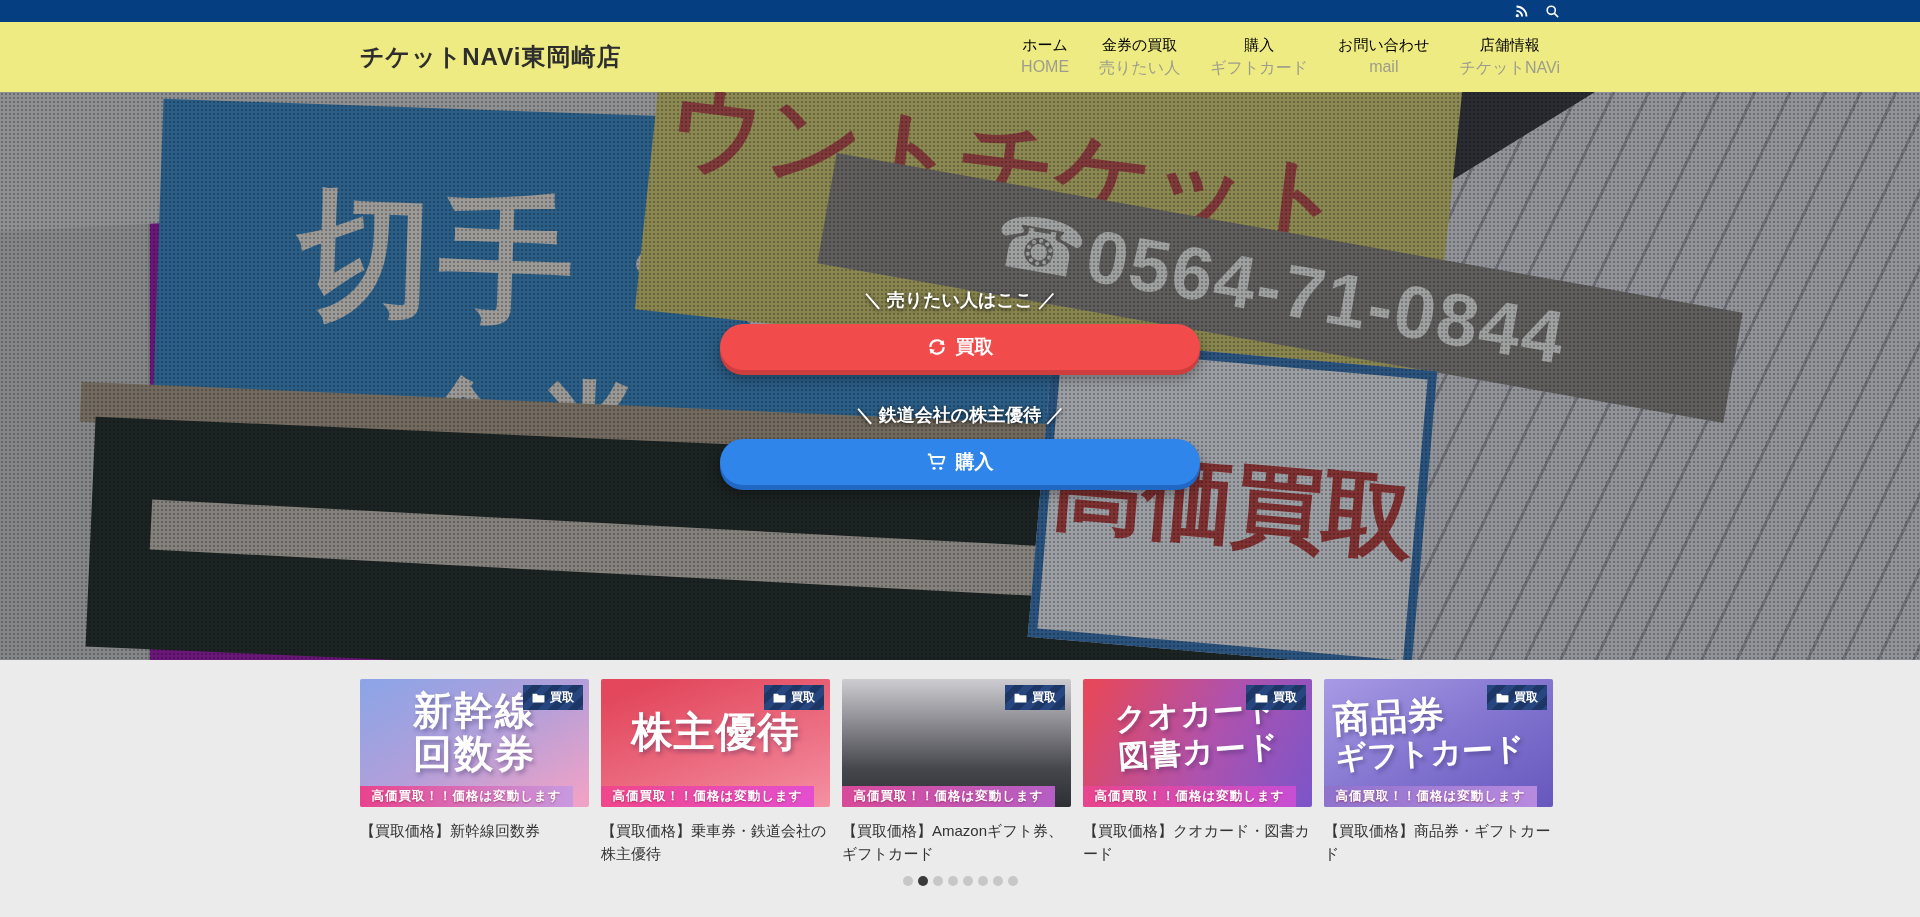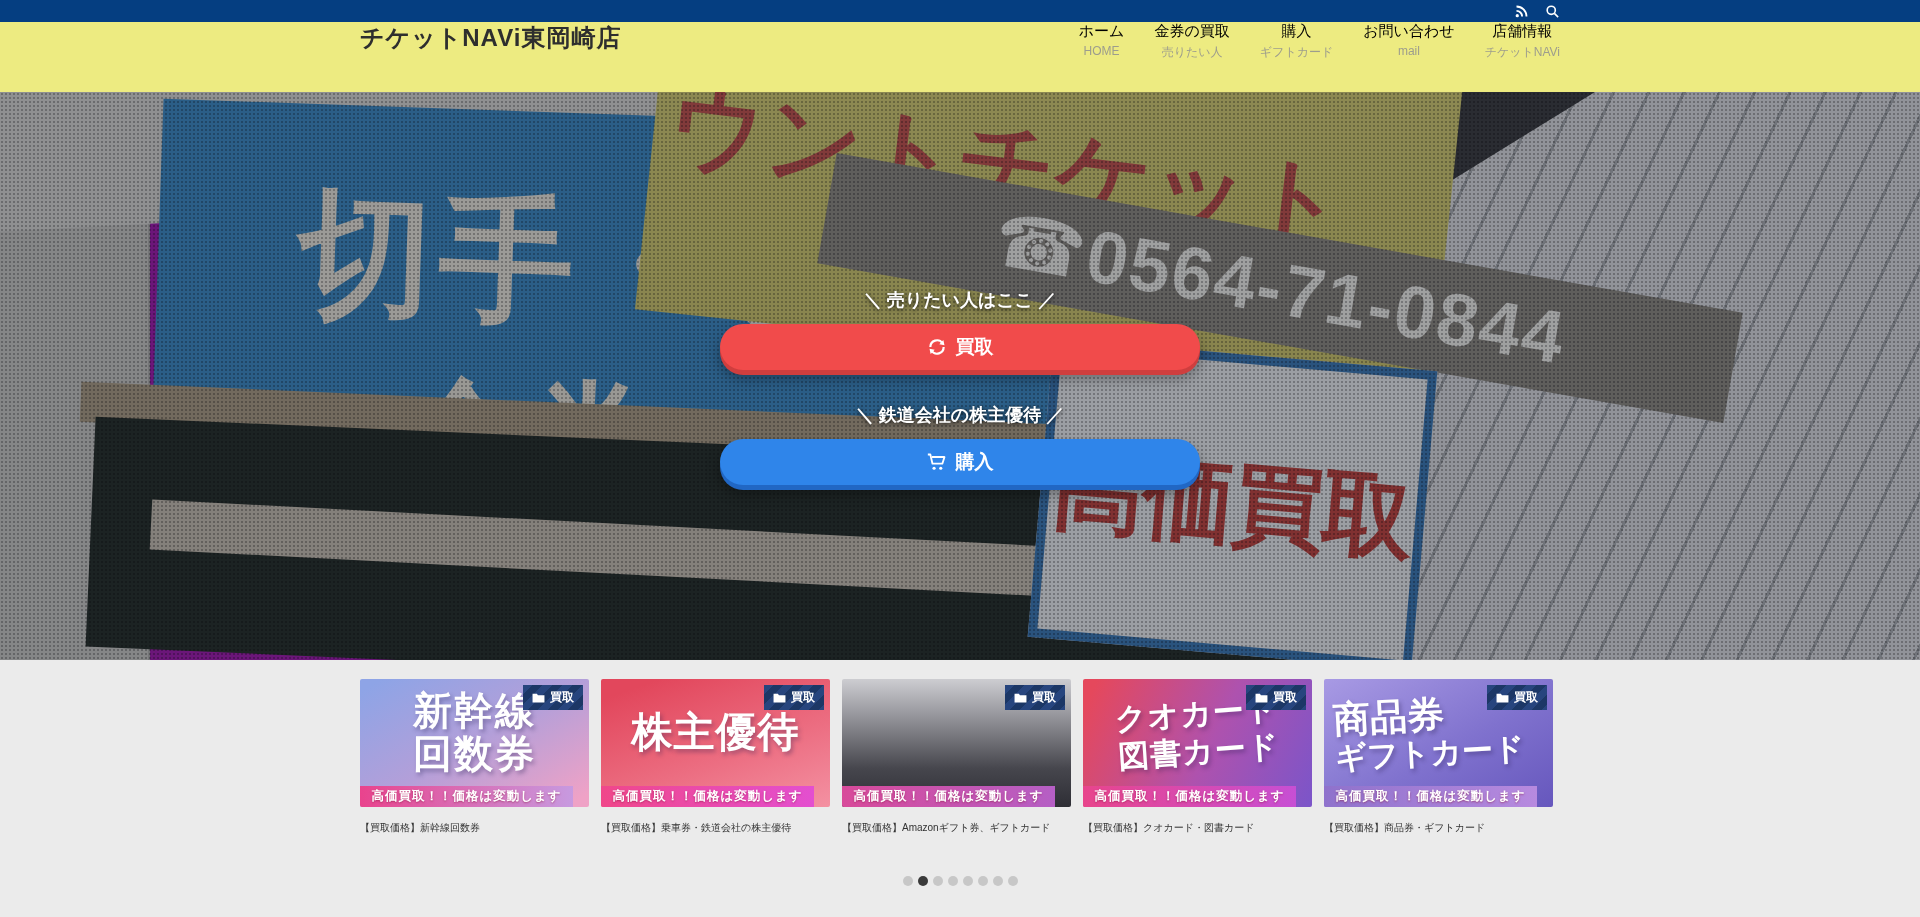--- a/index.html
+++ b/index.html
@@ -9,26 +9,26 @@
   
   .topbar { height:22px; background:#053e81; }
   .topbar-inner { width:1200px; height:100%; margin:0 auto; display:flex;
                   justify-content:flex-end; align-items:center; gap:16px; }
   .tb-icon { width:15px; height:15px; display:inline-flex; cursor:pointer; }
   .tb-icon svg { width:100%; height:100%; }
 
   
   .header { height:70px; background:#edeb81; }
   .header-inner { width:1200px; height:100%; margin:0 auto; display:flex;
-                  justify-content:space-between; align-items:flex-start;gap:24px; }
+                  justify-content:space-between; align-items:center;gap:24px; }
   .site-title { font-size:24px; font-weight:bold; color:#2e2e2e; letter-spacing:1px; cursor:pointer; }
   .nav { display:flex; gap:30px; }
   .nav-item { display:flex; flex-direction:column; align-items:center; text-decoration:none; cursor:pointer; }
   .nav-main { font-size:15px; color:#000000; }
-  .nav-sub  { font-size:12px; color:#9d9d8d; margin-top:3px; }
+  .nav-sub  { font-size:16px; color:#9d9d8d; margin-top:3px; }
 
   
   .hero { position:relative; height:568px; background:#a21caf; overflow:hidden; }
   .hero * { position:absolute; }
   .wall-left { left:0; top:0; width:150px; height:100%; background:#cacac6;
                border-right:2px solid rgba(0,0,0,.12); z-index:1; }
   .corrugated { left:1400px; top:0; width:520px; height:100%; z-index:1;
     background:repeating-linear-gradient(115deg, rgba(110,115,120,.45) 0 3px, transparent 3px 32px), #dddfe1; }
   .roof-dark { left:1265px; top:0; width:330px; height:112px; background:#3c3d40;
                clip-path:polygon(0 0,100% 0,45% 100%); z-index:2; }
@@ -100,21 +100,21 @@
                 color:#fff; font-weight:800; text-shadow:2px 3px 4px rgba(40,30,80,.35); }
   .t1 span { font-size:39px; line-height:1.08; letter-spacing:2px; }
   .t2 span { font-size:41px; letter-spacing:1px; }
   .t3 .l1 { font-size:45px; letter-spacing:0; }
   .t3 .l2 { font-size:24px; margin-top:1px; letter-spacing:3px; }
   .t4 { transform:rotate(-4deg); }
   .t4 span { font-size:31px; line-height:1.2; letter-spacing:1px; }
   .t5 { transform:rotate(-3deg); align-items:flex-start; padding-left:10px; }
   .t5 .l1 { font-size:37px; line-height:1.1; }
   .t5 .l2 { font-size:31px; line-height:1.1; }
-  .caption { margin-top:13px; min-height:48px; font-size:10px; color:#333; line-height:1.5; }
+  .caption { margin-top:13px; min-height:48px; font-size:15px; color:#333; line-height:1.5; }
   .dots { display:flex; justify-content:center; gap:5px; margin-top:8px; }
   .dot { width:10px; height:10px; border-radius:50%; background:#c7c7c7; cursor:pointer; }
   .dot.active { background:#3a3a3a; }
 </style>
 </head>
 <body>
 
 <div class="topbar">
   <div class="topbar-inner">
     <span class="tb-icon">

